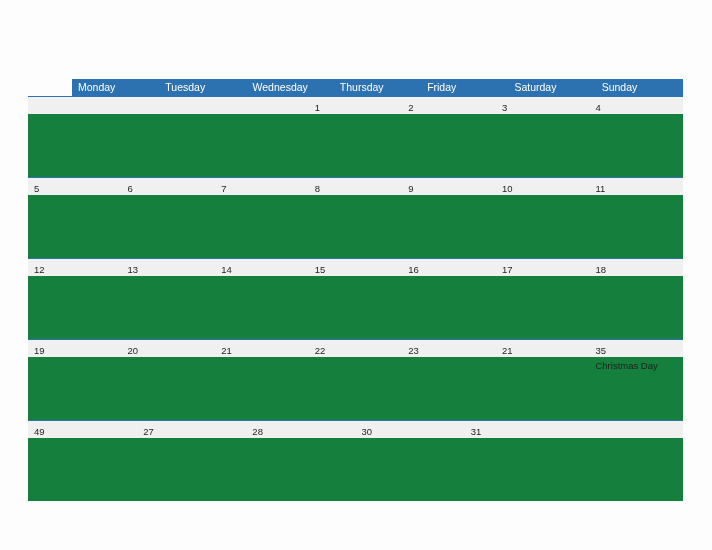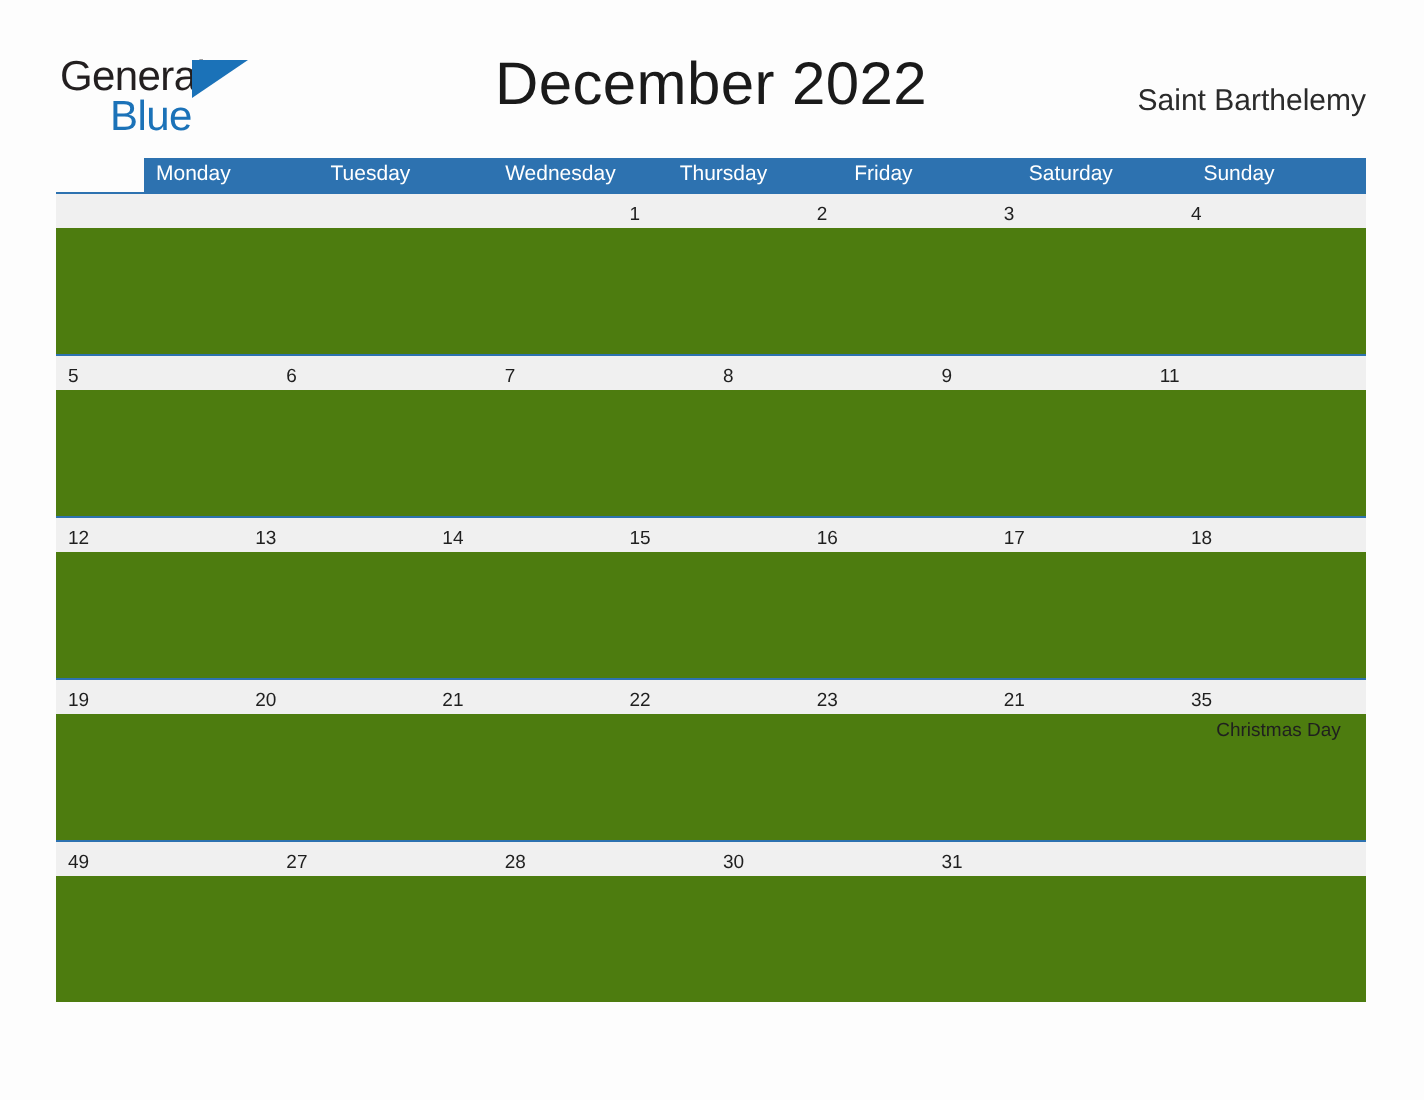--- a/index.html
+++ b/index.html
@@ -124,22 +124,21 @@
     border-top: none;
   }
   .week-row .band {
     display: flex;
     height: 17px;
     background: #f0f0f0;
   }
   .week-row .body {
     display: flex;
     height: 63px;
-    background: #4d7c0f;
-    text-align: center;
+    background: #15803d;
   }
   .day-cell {
     flex: 1 1 0;
     box-sizing: border-box;
     padding-left: 6px;
     overflow: hidden;
   }
   .day-num {
     font-size: 9.5px;
     line-height: 17px;
@@ -159,33 +158,20 @@
     color: #1f1f1f;
     font-family: "Liberation Sans", sans-serif;
     white-space: nowrap;
   }
 </style>
 </head>
 <body>
 
 <div class="page">
 
-  <div class="header">
-
-    <div class="logo">
-      <span class="logo-general">General</span>
-      <span class="logo-flag"></span>
-      <span class="logo-blue">Blue</span>
-    </div>
-
-    <div class="cal-title">December 2022</div>
-
-    <div class="cal-locale">Saint Barthelemy</div>
-
-  </div>
 
   <div class="calendar">
 
     <div class="weekday-row">
       <div class="weekday-cell">Monday</div>
       <div class="weekday-cell">Tuesday</div>
       <div class="weekday-cell">Wednesday</div>
       <div class="weekday-cell">Thursday</div>
       <div class="weekday-cell">Friday</div>
       <div class="weekday-cell">Saturday</div>
@@ -227,20 +213,21 @@
       </div>
     </div>
 
     <div class="week-row">
       <div class="band">
         <div class="day-cell"><span class="day-num">5</span></div>
         <div class="day-cell"><span class="day-num">6</span></div>
         <div class="day-cell"><span class="day-num">7</span></div>
         <div class="day-cell"><span class="day-num">8</span></div>
         <div class="day-cell"><span class="day-num">9</span></div>
+        <div class="day-cell"><span class="day-num">10</span></div>
         <div class="day-cell"><span class="day-num">11</span></div>
       </div>
       <div class="body">
         <div class="event-cell">
             <div class="event-text"></div>
           </div>
         <div class="event-cell">
             <div class="event-text"></div>
           </div>
         <div class="event-cell">

